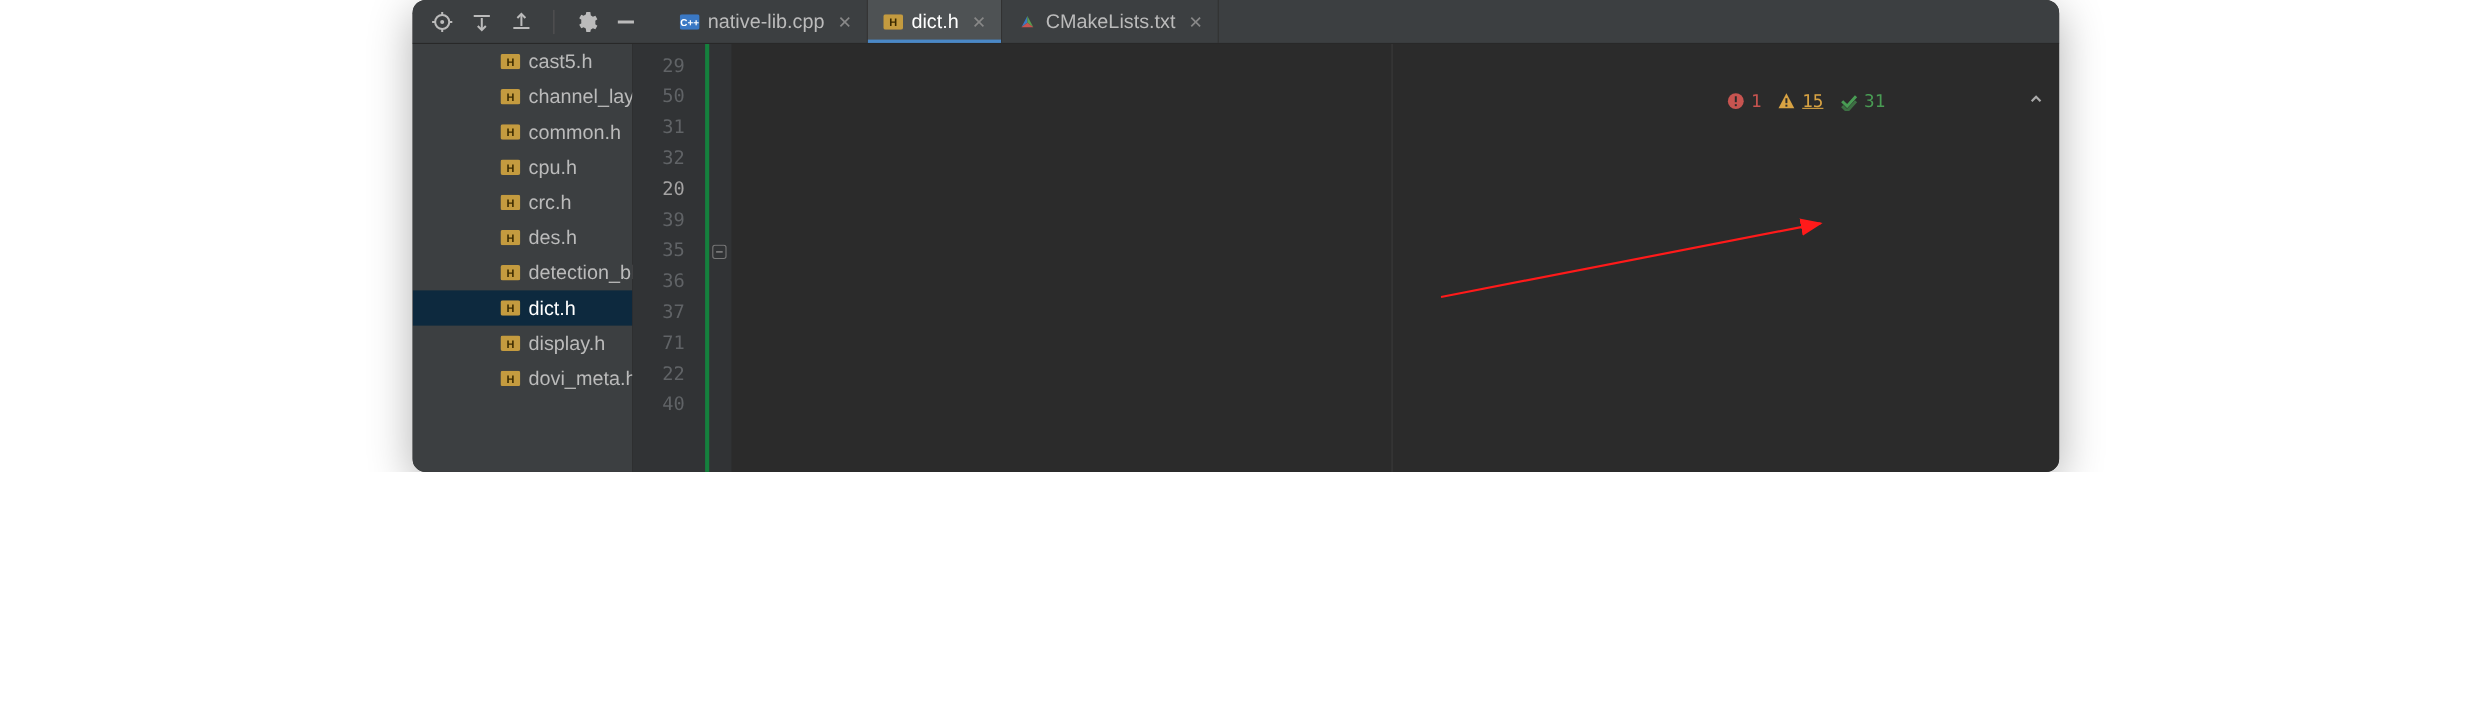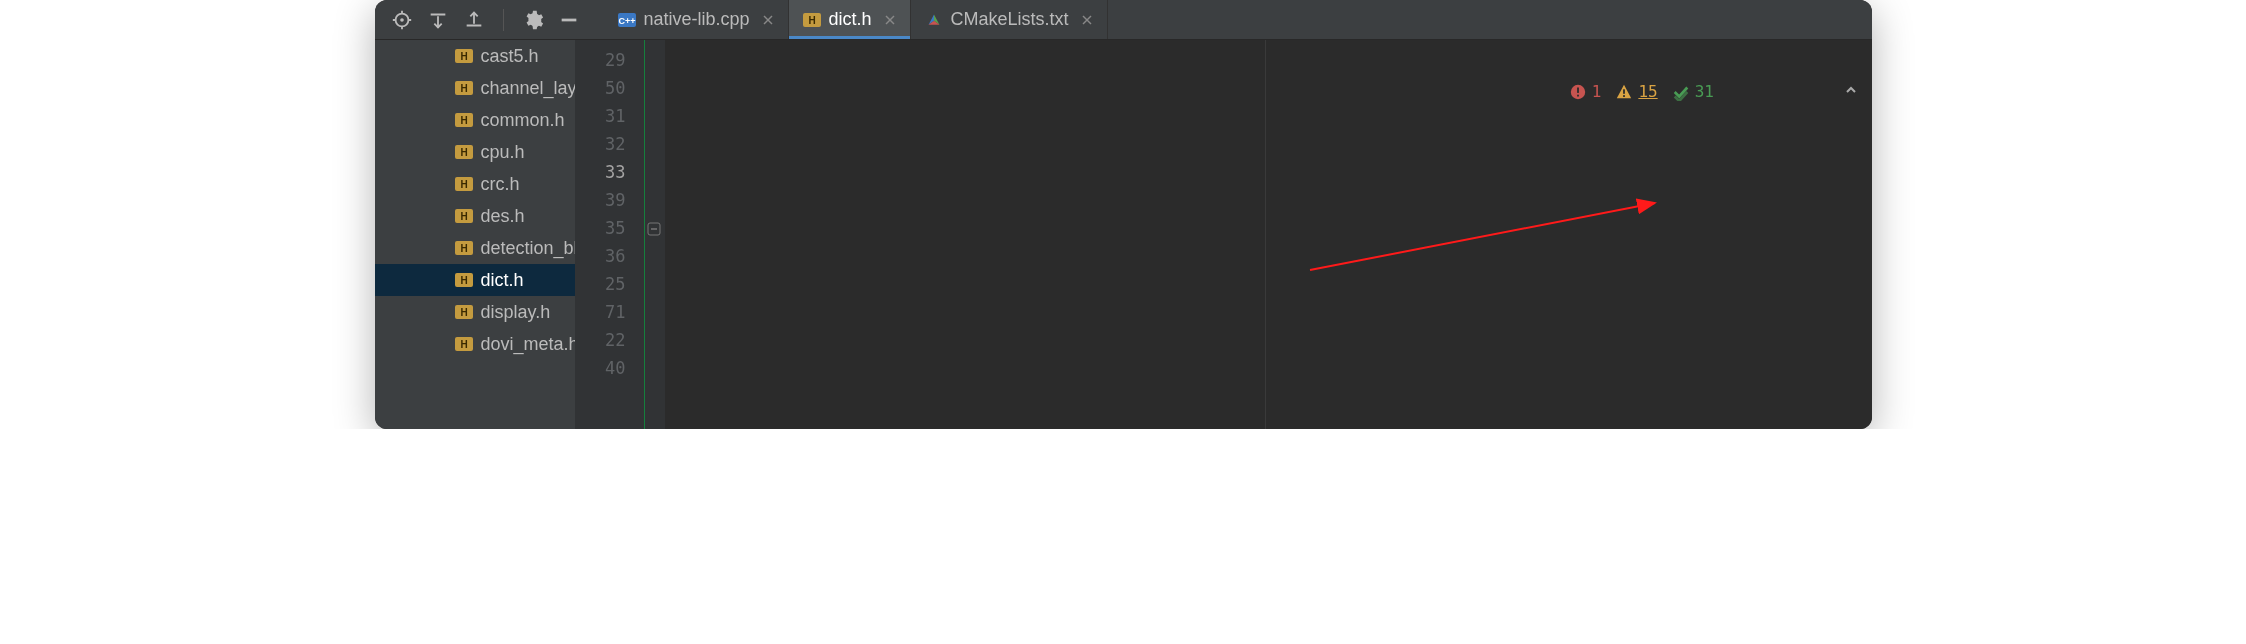--- a/index.html
+++ b/index.html
@@ -13,21 +13,21 @@
 .tab { display:flex; align-items:center; gap:8px; padding:0 14px; color:#bbb; cursor:pointer; border-right:1px solid #323232; position:relative; }
 .tab.active { background:#4e5254; color:#fff; }
 .tab.active::after { content:""; position:absolute; left:0; right:0; bottom:0; height:3px; background:#4a88c7; }
 .tab .close { width:12px; height:12px; color:#888; margin-left:4px; }
 .body { flex:1; display:flex; overflow:hidden; }
 .sidebar { width:200px; background:#3c3f41; overflow:hidden; }
 .tree-item { display:flex; align-items:center; gap:8px; padding:4px 0 4px 80px; color:#bbb; cursor:pointer; white-space:nowrap; font-size:18px; line-height:24px; }
 .tree-item.selected { background:#0d293e; color:#fff; }
 .hicon { width:18px; height:14px; flex-shrink:0; }
 .editor { flex:1; background:#2b2b2b; display:flex; position:relative; overflow:hidden; }
-.gutter { width:70px; background:#313335; color:#606366; font-family:Menlo,Consolas,monospace; font-size:17px; text-align:right; padding:6px 18px 6px 6px; line-height:28px; border-right:1px solid #15803d; }
+.gutter { width:70px; background:#313335; color:#606366; font-family:Menlo,Consolas,monospace; font-size:17px; text-align:right; padding:6px 18px 6px 6px; line-height:28px; border-right:4px solid #15803d; }
 .gutter .ln.current { color:#a4a3a3; }
 .foldbar { width:20px; background:#313335; position:relative; }
 .fold-handle { position:absolute; left:2px; top:182px; width:14px; height:14px; color:#777; }
 .code { flex:1; font-family:Menlo,Consolas,monospace; font-size:17px; line-height:28px; padding:6px 0 6px 10px; color:#a9b7c6; position:relative; white-space:pre; overflow:hidden; }
 .code .codeline { height:28px; }
 .wrapguide { position:absolute; top:0; bottom:0; left:600px; width:1px; background:#3a3a3a; }
 .inspections { position:absolute; top:10px; right:14px; display:flex; align-items:center; gap:14px; color:#bbb; font-size:16px; z-index:5; }
 .insp { display:flex; align-items:center; gap:5px; }
 .insp svg { width:18px; height:18px; }
 .insp.err { color:#c75450; }
@@ -195,25 +195,25 @@
           </div>
         </div>
     </div>
 
     <div class="editor">
       <div class="gutter" id="gutter">
           <div class="ln">29</div>
           <div class="ln">50</div>
           <div class="ln">31</div>
           <div class="ln">32</div>
-          <div class="ln current">33</div>
+          <div class="ln current">20</div>
           <div class="ln">39</div>
           <div class="ln">35</div>
           <div class="ln">36</div>
-          <div class="ln">25</div>
+          <div class="ln">37</div>
           <div class="ln">71</div>
           <div class="ln">22</div>
           <div class="ln">40</div>
         </div>
       <div class="foldbar">
         <svg class="fold-handle" viewBox="0 0 14 14">
             <rect x="1" y="1" width="12" height="12" rx="2" fill="none" stroke="#777"></rect>
             <line x1="4" y1="7" x2="10" y2="7" stroke="#777" stroke-width="1.5"></line>
           </svg>
       </div>

